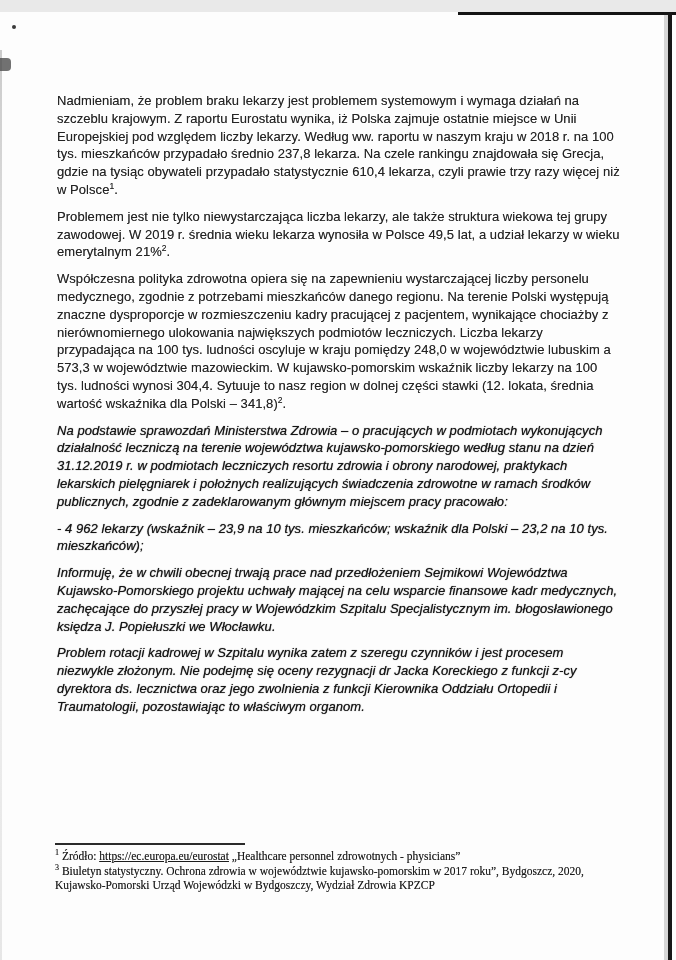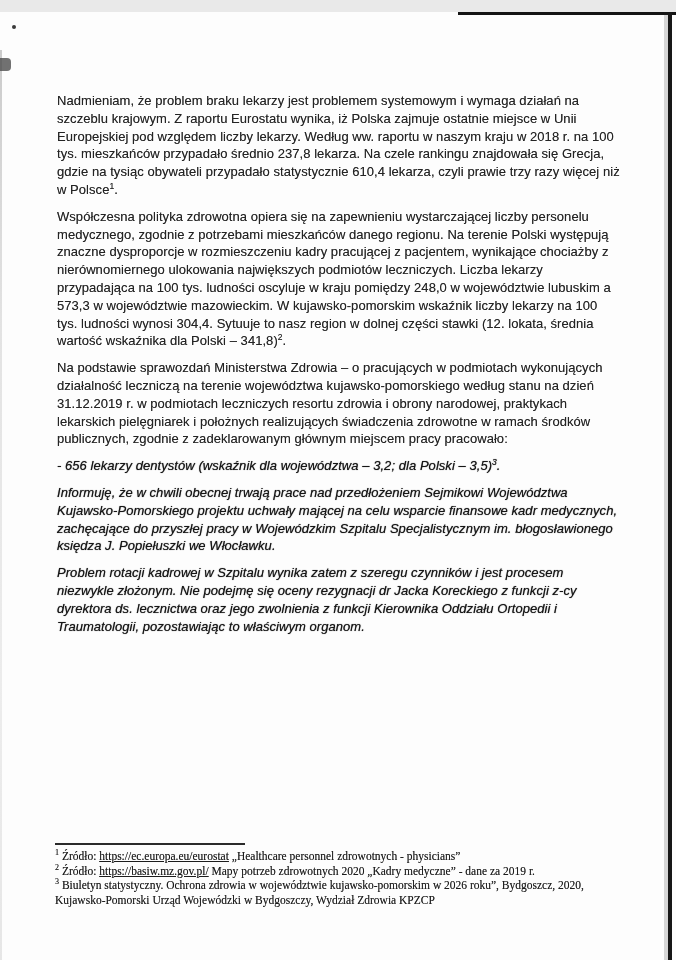--- a/index.html
+++ b/index.html
@@ -53,27 +53,27 @@
 
   <div class="scan-top-line"></div>
   <div class="scan-right-soft"></div>
   <div class="scan-right-line"></div>
   <div class="scan-left-edge"></div>
   <div class="scan-dot"></div>
   <div class="scan-smudge"></div>
 
   <div class="content">
       <p class="para"><span>Nadmieniam, że problem braku lekarzy jest problemem systemowym i wymaga działań na szczeblu krajowym. Z raportu Eurostatu wynika, iż Polska zajmuje ostatnie miejsce w Unii Europejskiej pod względem liczby lekarzy. Według ww. raportu w naszym kraju w 2018 r. na 100 tys. mieszkańców przypadało średnio 237,8 lekarza. Na czele rankingu znajdowała się Grecja, gdzie na tysiąc obywateli przypadało statystycznie 610,4 lekarza, czyli prawie trzy razy więcej niż w Polsce</span><sup>1</sup><span>.</span></p>
+      <p class="para"><span>Problemem jest nie tylko niewystarczająca liczba lekarzy, ale także struktura wiekowa tej grupy zawodowej. W 2019 r. średnia wieku lekarza wynosiła w Polsce 49,5 lat, a udział lekarzy w wieku emerytalnym 21%</span><sup>2</sup><span>.</span></p>
       <p class="para"><span>Współczesna polityka zdrowotna opiera się na zapewnieniu wystarczającej liczby personelu medycznego, zgodnie z potrzebami mieszkańców danego regionu. Na terenie Polski występują znaczne dysproporcje w rozmieszczeniu kadry pracującej z pacjentem, wynikające chociażby z nierównomiernego ulokowania największych podmiotów leczniczych. Liczba lekarzy przypadająca na 100 tys. ludności oscyluje w kraju pomiędzy 248,0 w województwie lubuskim a 573,3 w województwie mazowieckim. W kujawsko-pomorskim wskaźnik liczby lekarzy na 100 tys. ludności wynosi 304,4. Sytuuje to nasz region w dolnej części stawki (12. lokata, średnia wartość wskaźnika dla Polski – 341,8)</span><sup>2</sup><span>.</span></p>
       <p class="para"><span>Na podstawie sprawozdań Ministerstwa Zdrowia – o pracujących w podmiotach wykonujących działalność leczniczą na terenie województwa kujawsko-pomorskiego według stanu na dzień 31.12.2019 r. w podmiotach leczniczych resortu zdrowia i obrony narodowej, praktykach lekarskich pielęgniarek i położnych realizujących świadczenia zdrowotne w ramach środków publicznych, zgodnie z zadeklarowanym głównym miejscem pracy pracowało:</span></p>
-      <p class="para"><span>- 656 lekarzy dentystów (wskaźnik dla województwa – 3,2; dla Polski – 3,5)</span><sup>3</sup><span>.</span></p>
+      <p class="para"><span>- 4 962 lekarzy (wskaźnik – 23,9 na 10 tys. mieszkańców; wskaźnik dla Polski – 23,2 na 10 tys. mieszkańców);</span></p>
       <p class="para"><span>Informuję, że w chwili obecnej trwają prace nad przedłożeniem Sejmikowi Województwa Kujawsko-Pomorskiego projektu uchwały mającej na celu wsparcie finansowe kadr medycznych, zachęcające do przyszłej pracy w Wojewódzkim Szpitalu Specjalistycznym im. błogosławionego księdza J. Popiełuszki we Włocławku.</span></p>
       <p class="para"><span>Problem rotacji kadrowej w Szpitalu wynika zatem z szeregu czynników i jest procesem niezwykle złożonym. Nie podejmę się oceny rezygnacji dr Jacka Koreckiego z funkcji z-cy dyrektora ds. lecznictwa oraz jego zwolnienia z funkcji Kierownika Oddziału Ortopedii i Traumatologii, pozostawiając to właściwym organom.</span></p>
     </div>
 
   <div class="fn-separator"></div>
   <div class="footnotes">
       <div class="footnote"><sup>1</sup><span> Źródło: </span><span class="fn-link">https://ec.europa.eu/eurostat</span><span> „Healthcare personnel zdrowotnych - physicians”</span></div>
-      <div class="footnote"><sup>2</sup><span> Źródło: </span><span class="fn-link">https://basiw.mz.gov.pl/</span><span> Mapy potrzeb zdrowotnych 2020 „Kadry medyczne” - dane za 2019 r.</span></div>
-      <div class="footnote"><sup>3</sup><span> Biuletyn statystyczny. Ochrona zdrowia w województwie kujawsko-pomorskim w 2026 roku”, Bydgoszcz, 2020, Kujawsko-Pomorski Urząd Wojewódzki w Bydgoszczy, Wydział Zdrowia KPZCP</span></div>
+      <div class="footnote"><sup>3</sup><span> Biuletyn statystyczny. Ochrona zdrowia w województwie kujawsko-pomorskim w 2017 roku”, Bydgoszcz, 2020, Kujawsko-Pomorski Urząd Wojewódzki w Bydgoszczy, Wydział Zdrowia KPZCP</span></div>
     </div>
 
 </div>
 
 </body></html>

